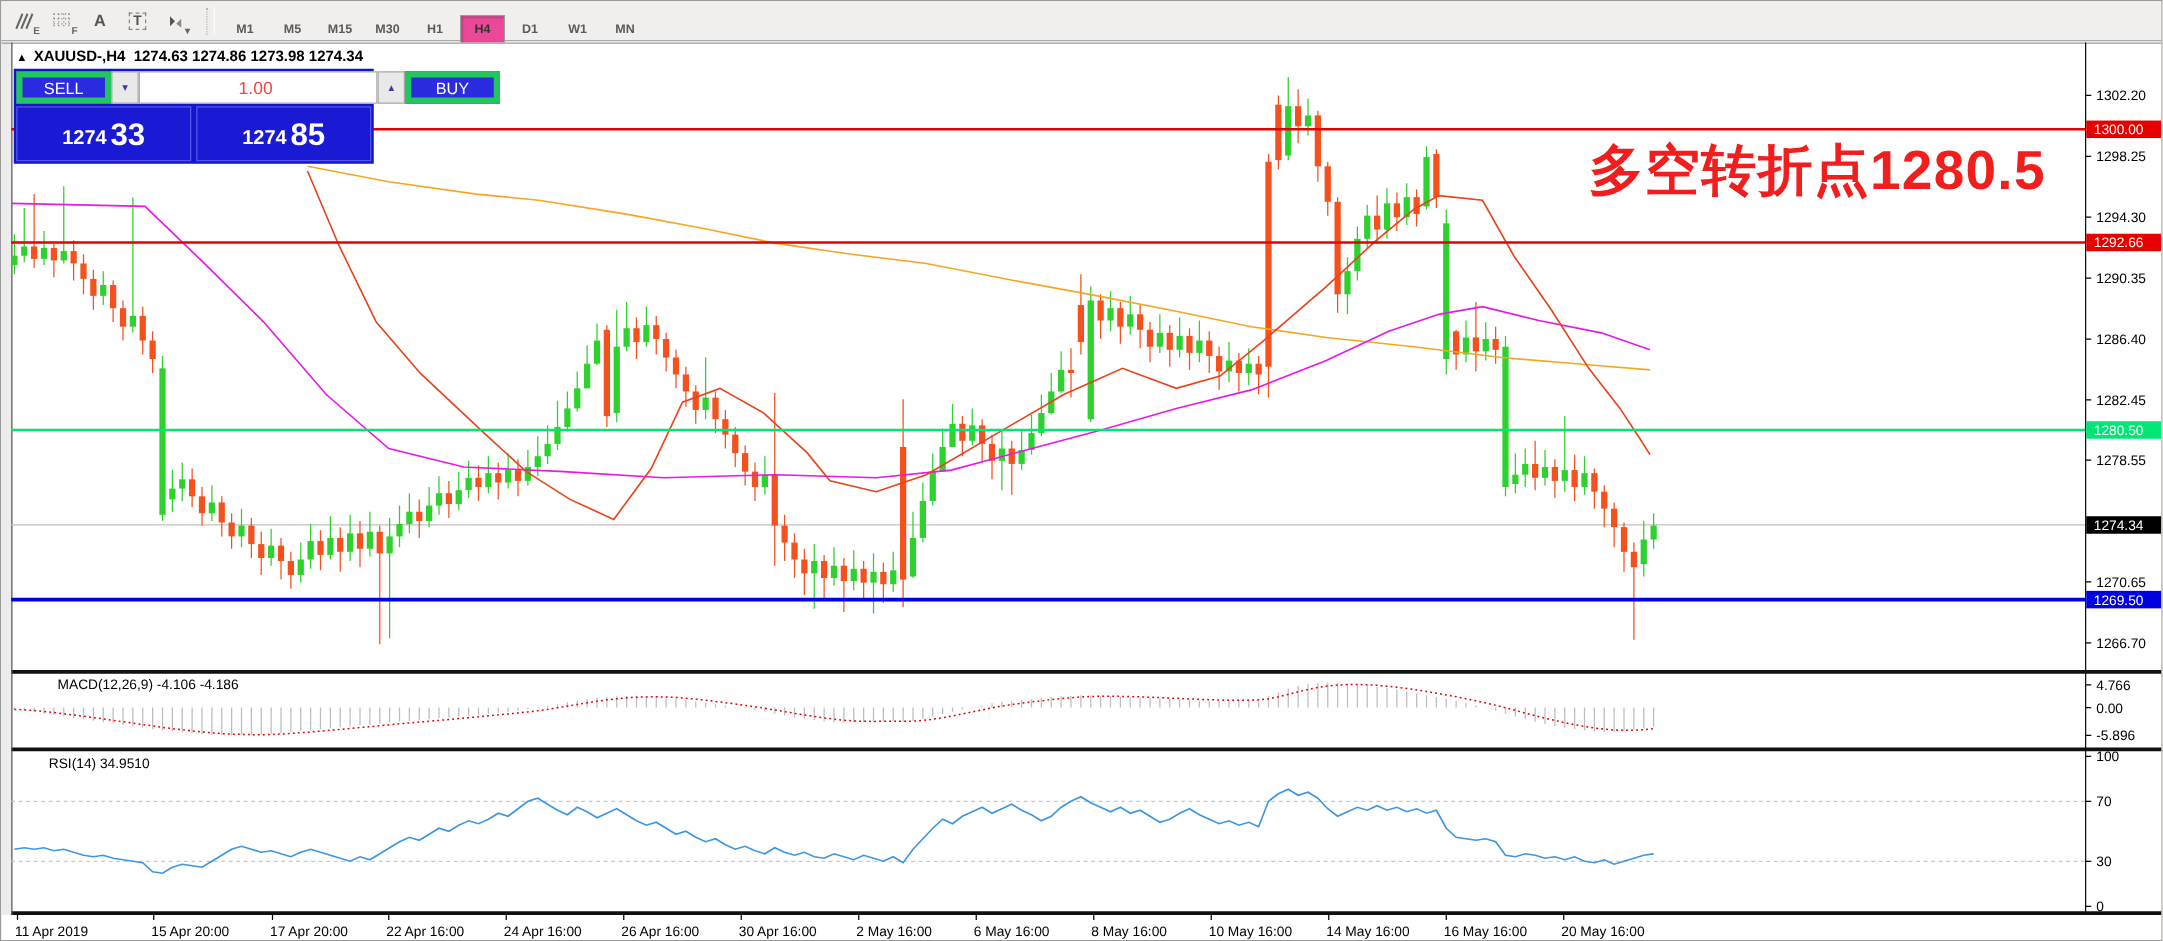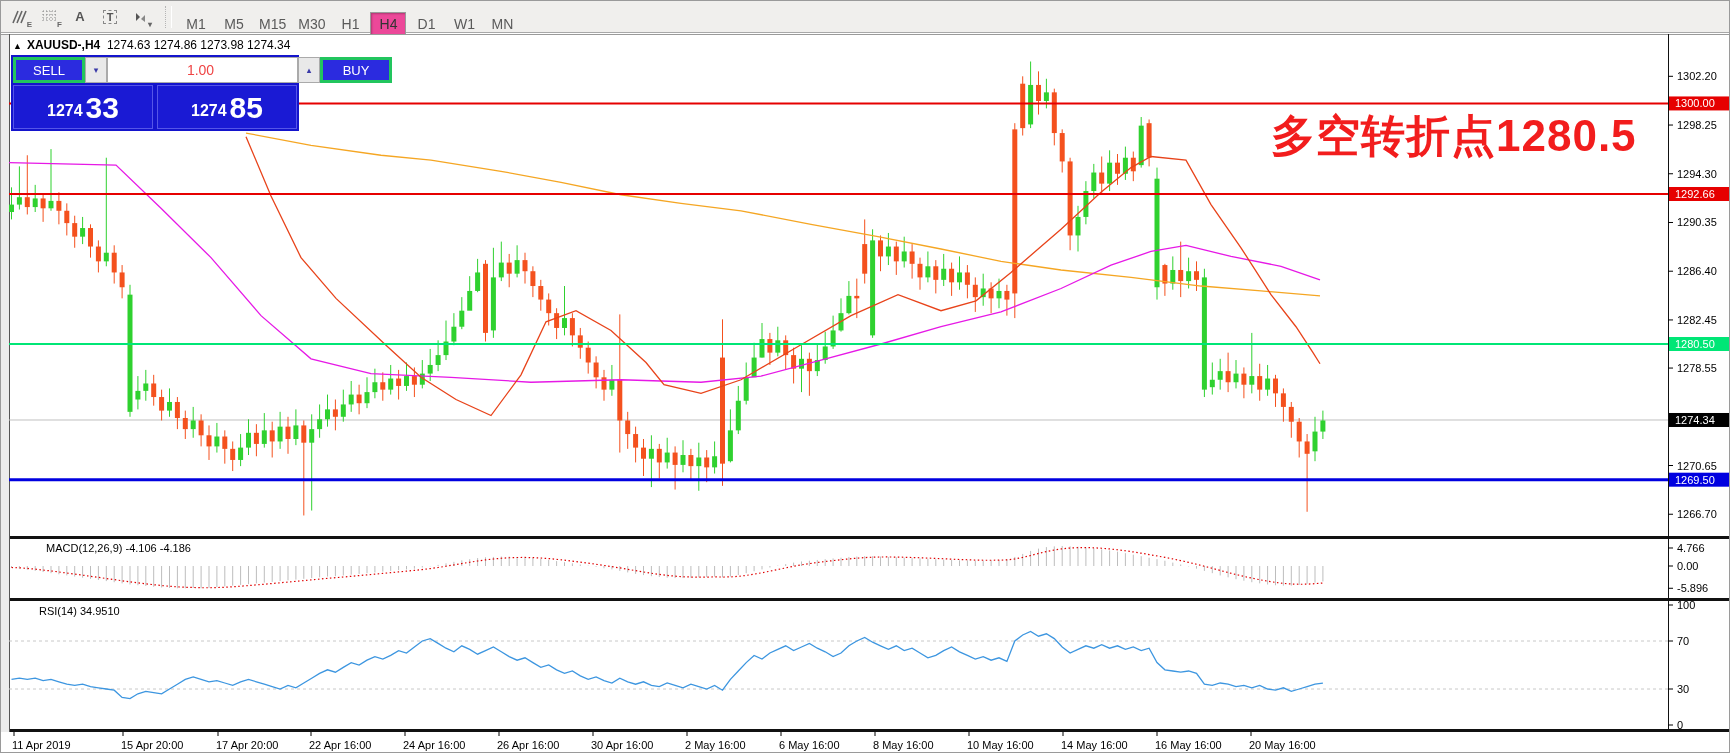--- a/index.html
+++ b/index.html
@@ -3,35 +3,35 @@
 <meta charset="utf-8">
 <style>
   html,body{margin:0;padding:0;background:#d4d0c8;font-family:"Liberation Sans",sans-serif;}
   #app{position:relative;width:1730px;height:753px;background:#ffffff;overflow:hidden;border:1px solid #9a9a9a;box-sizing:border-box;}
   
   #toolbar{position:absolute;left:0;top:0;width:1730px;height:32px;background:#f0efed;border-bottom:1px solid #a8a8a8;display:flex;align-items:center;padding-left:6px;box-sizing:border-box;}
   .tool{width:26px;height:24px;display:flex;align-items:center;justify-content:center;margin-right:4px;color:#555;font-size:13px;font-weight:bold;position:relative;cursor:pointer;}
   .tool svg{display:block;}
   .tool .sub{position:absolute;right:1px;bottom:0;font-size:8px;font-weight:bold;color:#666;}
   .tbar-sep{width:5px;height:22px;border-left:1px dotted #b5b5b5;border-right:1px solid #fff;margin:0 6px 0 8px;}
-  .tfbtn{min-width:26px;height:22px;padding:0 4px;display:flex;align-items:center;justify-content:center;font-size:14px;font-weight:normal;color:#5a5a5a;margin-right:2px;cursor:pointer;border:1px solid transparent;margin-top:14px;}
+  .tfbtn{min-width:26px;height:22px;padding:0 4px;display:flex;align-items:center;justify-content:center;font-size:10px;font-weight:bold;color:#5a5a5a;margin-right:2px;cursor:pointer;border:1px solid transparent;margin-top:14px;}
   .tfbtn.active{background:#ec4899;border:1px solid #9a9a9a;box-shadow:inset 1px 1px 2px rgba(0,0,0,0.25);color:#333;}
   
-  #chart-title{position:absolute;left:12px;top:37px;font-size:12px;color:#000;z-index:5;}
+  #chart-title{position:absolute;left:12px;top:37px;font-size:12px;color:#000;z-index:5;font-weight:bold;}
   #chart-title .tri{font-size:9px;margin-right:5px;}
   
   #trade-panel{position:absolute;left:10px;top:54px;width:288px;z-index:6;background:#1414cc;padding:2px;box-sizing:border-box;}
   #tp-row1{display:flex;height:26px;margin-bottom:2px;}
-  .tp-btn{flex:0 0 66px;background:#2b2bdf;border:3px solid #22c55e;color:#fff;font-size:13px;display:flex;align-items:center;justify-content:center;cursor:pointer;}
+  .tp-btn{flex:0 0 66px;background:#2b2bdf;border:5px solid #22c55e;color:#fff;font-size:13px;display:flex;align-items:center;justify-content:center;cursor:pointer;}
   .tp-spin{flex:0 0 20px;background:#e9e9e9;border:1px solid #aaa;display:flex;align-items:center;justify-content:center;font-size:9px;color:#3a3aa8;cursor:pointer;}
   #tp-vol{flex:1;background:#fff;border:1px solid #aaa;font-size:14px;text-align:center;padding-right:6px;color:#ef4444;font-family:"Liberation Sans",sans-serif;}
   #tp-row2{display:flex;height:44px;gap:4px;}
   .tp-quote{flex:1;background:#1a1ad4;border:1px solid #5555e8;color:#fff;display:flex;align-items:flex-end;justify-content:center;padding-bottom:2px;cursor:pointer;}
   .tp-quote .small{font-size:16px;font-weight:bold;margin-right:3px;line-height:30px;}
-  .tp-quote .big{font-size:30px;font-weight:bold;line-height:36px;}
+  .tp-quote .big{font-size:25px;font-weight:bold;line-height:36px;}
   
   #annotation{position:absolute;left:1270px;top:106px;font-size:44px;font-weight:600;color:#f21d1d;z-index:4;white-space:nowrap;letter-spacing:1px;}
   
   .ind-label{position:absolute;font-size:11px;color:#000;z-index:5;padding-left:32px;}
   #chart-svg{position:absolute;left:0;top:0;z-index:1;}
 </style>
 </head>
 <body>
 
 <div id="app">

